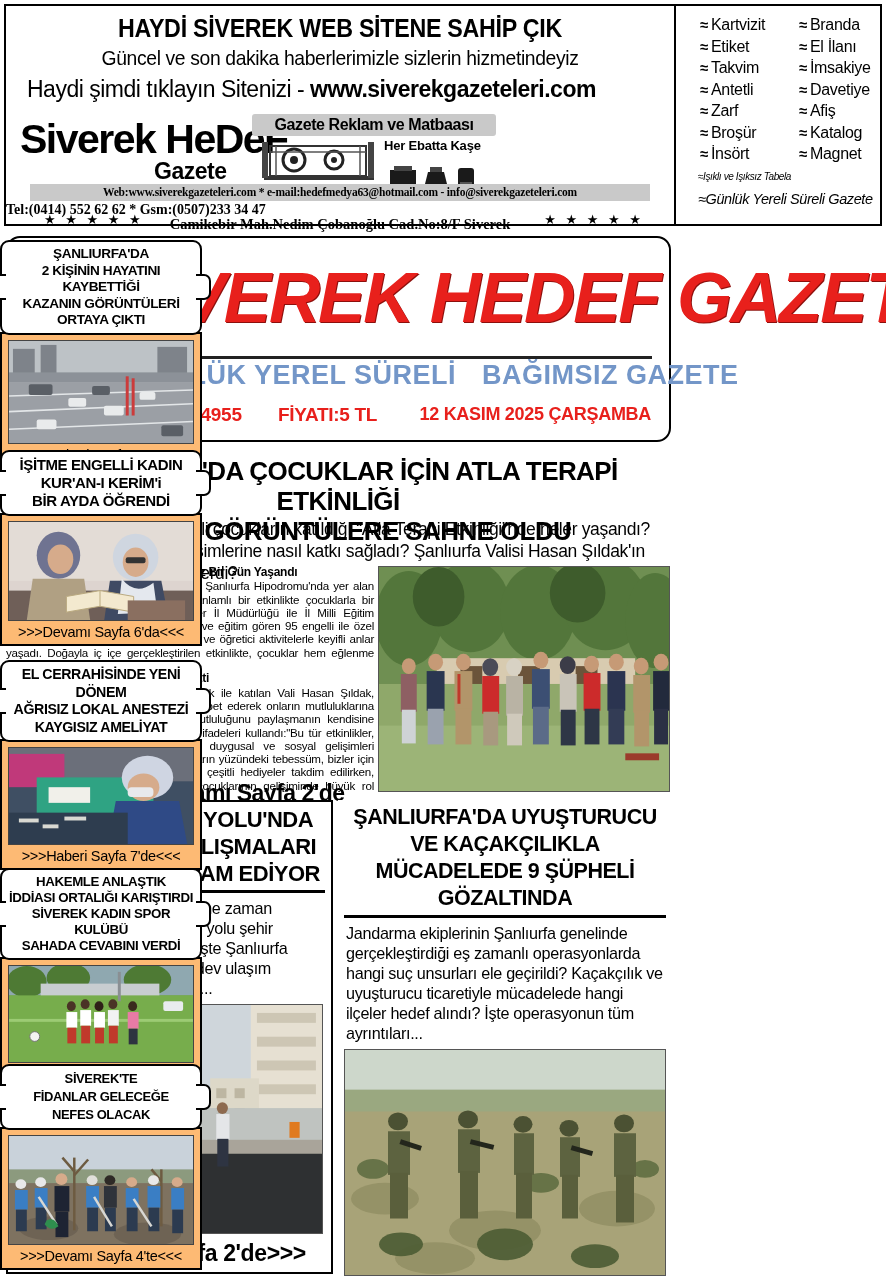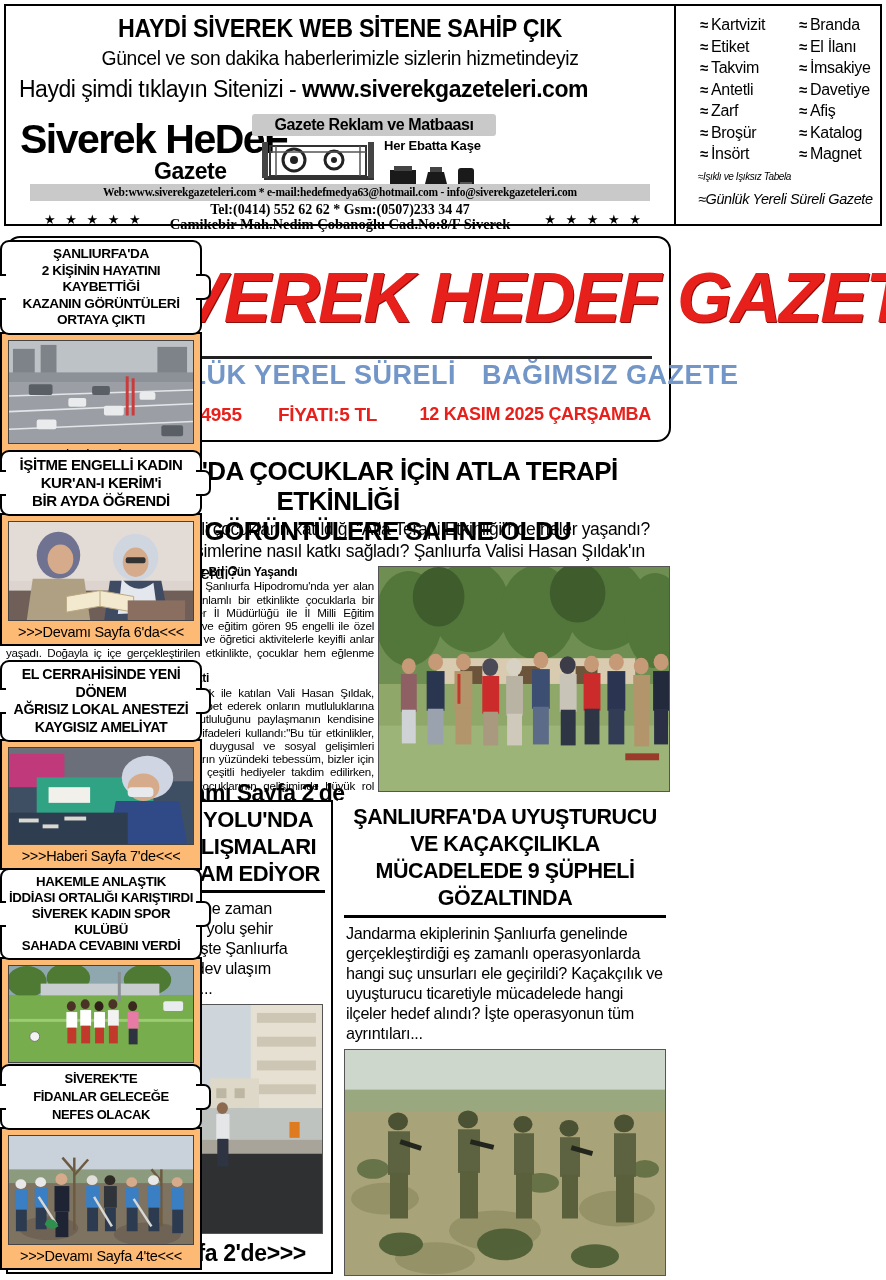--- a/index.html
+++ b/index.html
@@ -23,21 +23,21 @@
   .hdr-line1 {
     text-align:center; font-weight:bold; font-size:25px; letter-spacing:-0.3px;
     margin-top:8px; font-family:"Liberation Sans", sans-serif;
     transform: scaleX(0.93); transform-origin:center;
   }
   .hdr-line2 {
     text-align:center; font-size:21px; margin-top:3px; letter-spacing:-0.4px;
     transform: scaleX(0.92); transform-origin:center;
   }
   .hdr-line3 {
-    text-align:left; font-size:23px; margin-top:6px; padding-left:13px;
+    text-align:left; font-size:23px; margin-top:6px; padding-left:21px;
     letter-spacing:-0.5px; white-space:nowrap;
   }
   .hdr-line3 b { font-weight:bold; }
 
   .brandrow { position:absolute; left:0; top:112px; width:668px; height:72px; }
   .brandname {
     position:absolute; left:14px; top:-2px;
     font-size:41px; font-weight:bold; letter-spacing:-1.5px;
     font-family:"Liberation Sans", sans-serif;
   }
@@ -62,21 +62,21 @@
   .press-svg { position:absolute; left:8px; top:22px; }
   .stamps-svg { position:absolute; left:136px; top:52px; }
 
   .contactbar {
     position:absolute; left:24px; top:178px; width:620px; height:17px;
     background:#c9c9c9; text-align:center;
     font-family:"Liberation Serif", serif; font-weight:bold;
     font-size:11.5px; line-height:17px; letter-spacing:-0.2px;
   }
   .telline {
-    position:absolute; left:0; top:196px; width:668px; text-align:center;
+    position:absolute; left:0; top:196px; width:668px; text-align:left;
     font-family:"Liberation Serif", serif; font-weight:bold; font-size:14px;
   }
   .addrline {
     position:absolute; left:0; top:210px; width:668px; text-align:center;
     font-family:"Liberation Serif", serif; font-weight:bold; font-size:14.5px;
   }
   .stars-l { position:absolute; left:38px; top:206px; font-size:13px; letter-spacing:3px;}
   .stars-r { position:absolute; right:30px; top:206px; font-size:13px; letter-spacing:3px;}
 
   

